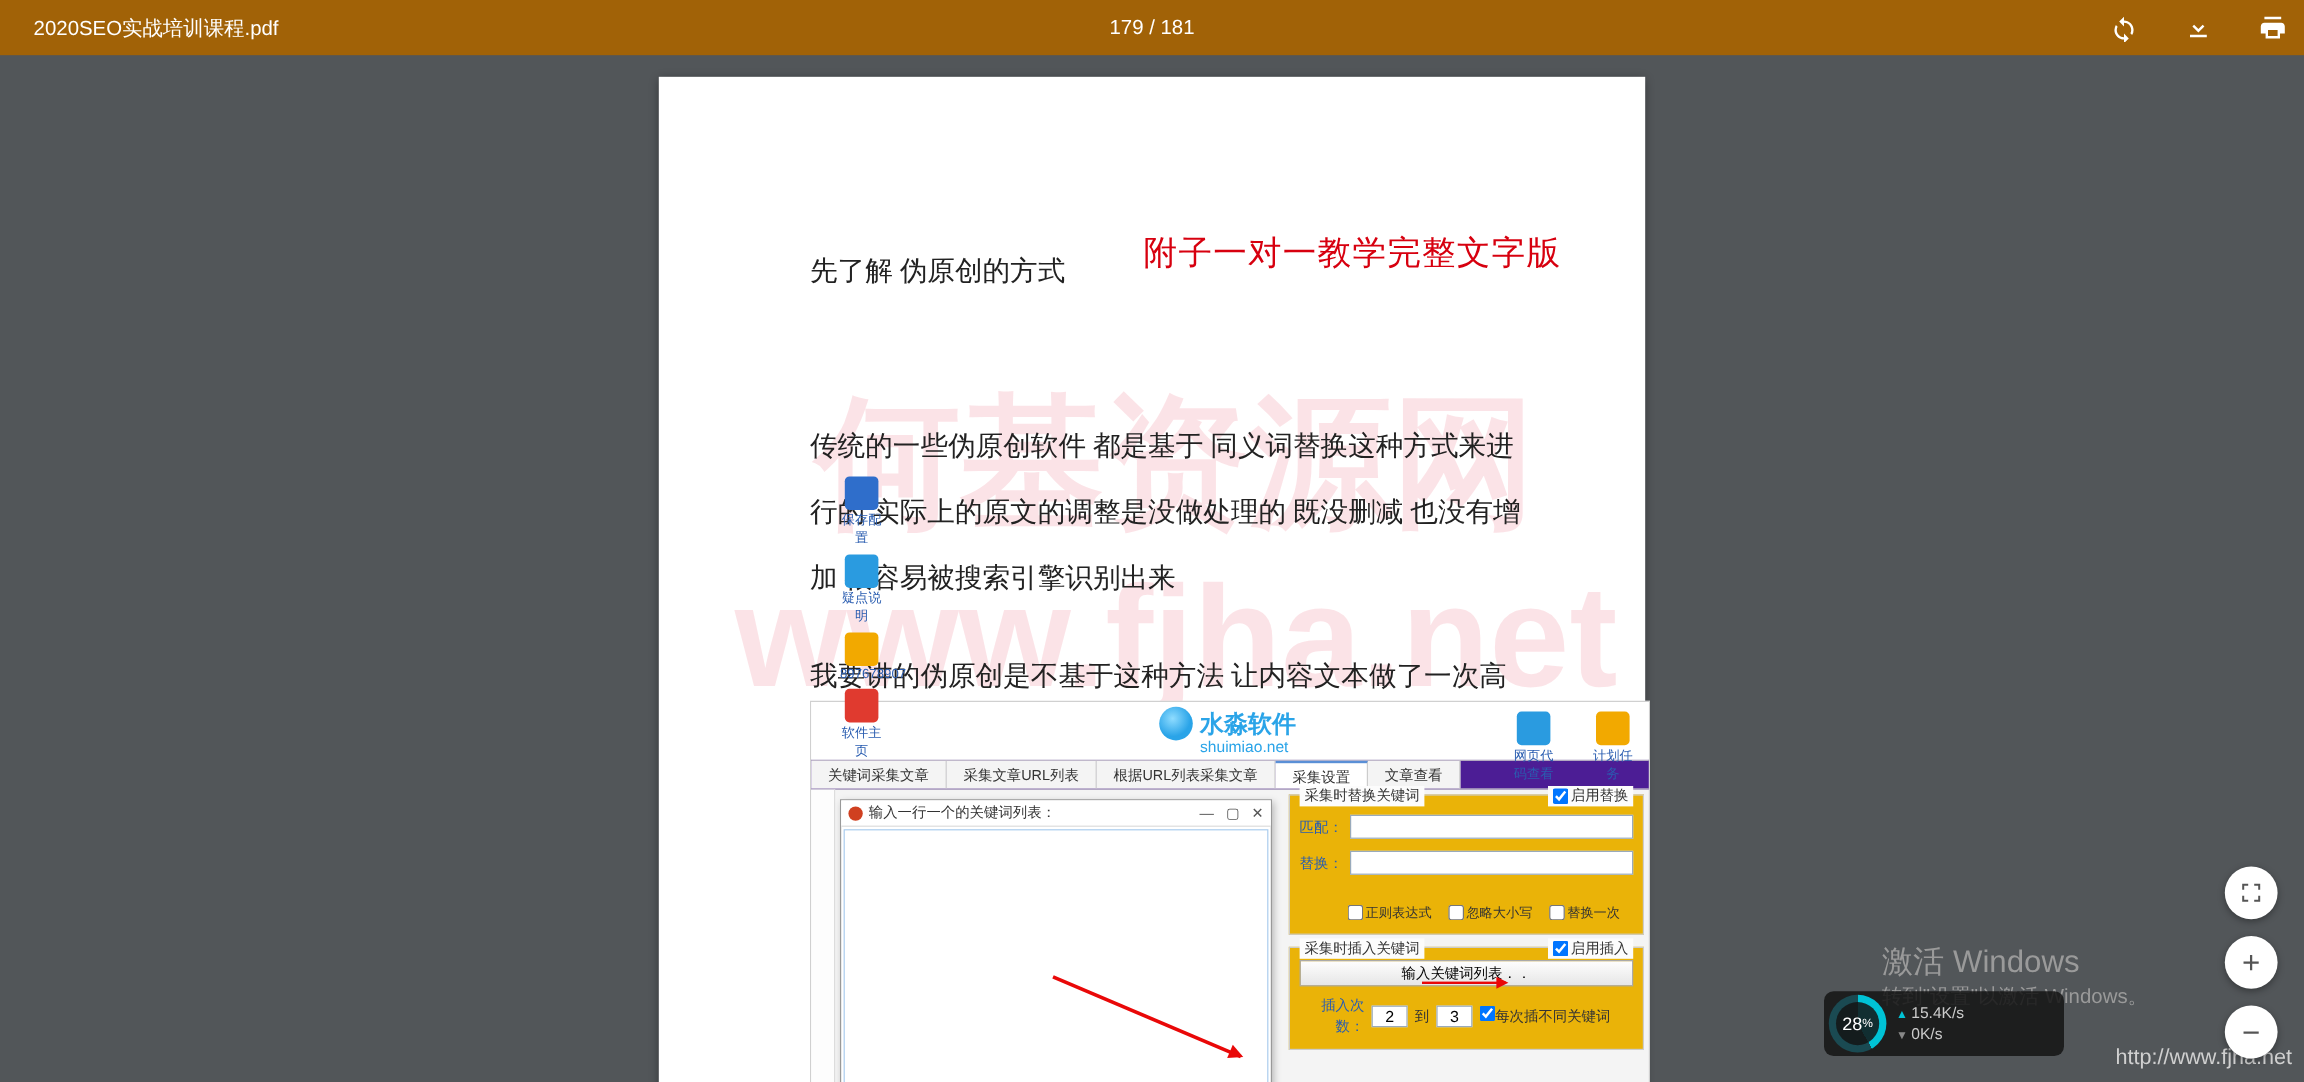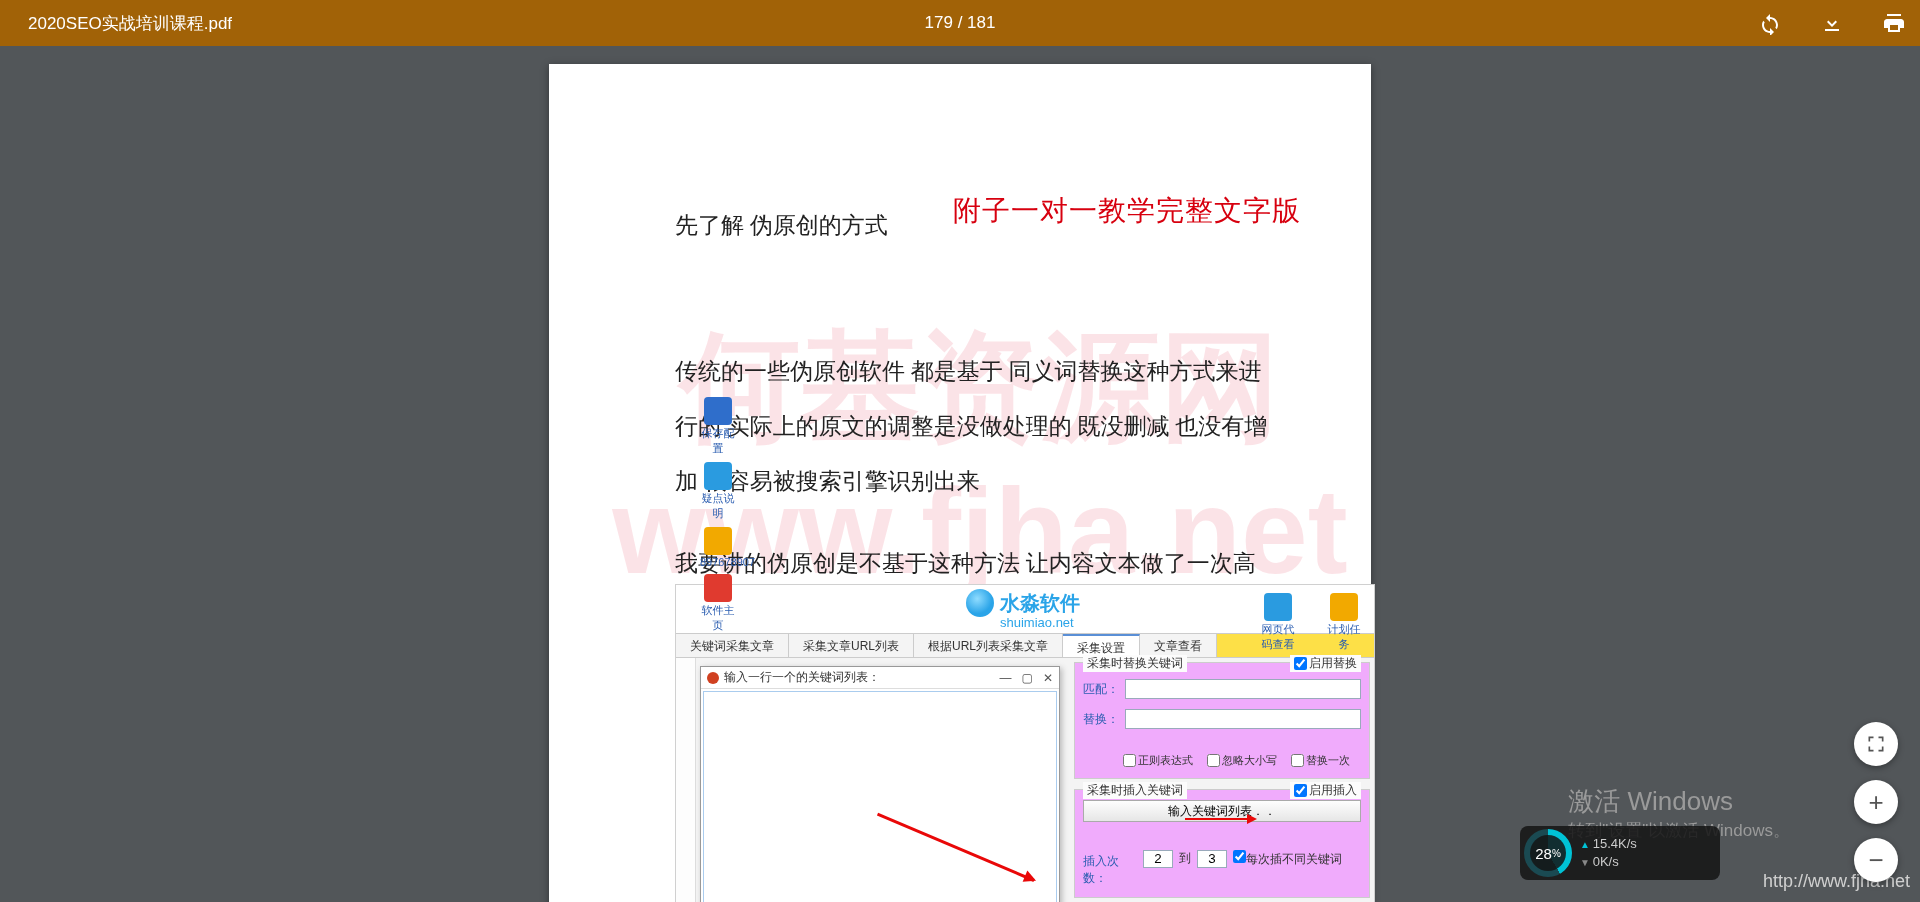--- a/index.html
+++ b/index.html
@@ -39,50 +39,50 @@
 .row1 .ico-box .lbl { font-size:11px; color:#2a5db0; }
 .row1 .brand { position:absolute; left:290px; top:4px; display:flex; align-items:center; gap:6px; }
 .row1 .brand .drop { width:28px; height:28px; border-radius:50%; background:radial-gradient(circle at 40% 35%, #8fdcff 0%, #2aa4e8 60%); }
 .row1 .brand .bt1 { font-size:20px; font-weight:700; color:#2aa4e8; font-family:"Microsoft YaHei"; }
 .row1 .brand .bt2 { position:absolute; top:26px; left:34px; font-size:13px; color:#2aa4e8; }
 .row1 .right-ico { position:absolute; right:10px; top:8px; display:flex; gap:26px; }
 .row1 .right-ico .rbox { width:40px; text-align:center; }
 .row1 .right-ico .rbox .rc { width:28px; height:28px; border-radius:4px; margin:0 auto 1px; }
 .row1 .right-ico .rbox .rl { font-size:11px; color:#2a5db0; }
 
-.tabs { height:25px; background:#fde047; border-top:1px solid #ccc; border-bottom:1px solid #ccc; display:flex; }
+.tabs { height:25px; background:#4c1d95; border-top:1px solid #ccc; border-bottom:1px solid #ccc; display:flex; }
 .tabs .tab { padding:4px 14px; border-right:1px solid #ccc; font-size:12px; background:#f4f4f4; }
 .tabs .tab.active { background:#fff; border-top:2px solid #5a8fd6; }
 
 .body { position:relative; height:260px; }
 .left-pane { position:absolute; left:0; top:0; width:20px; height:100%; background:#fdfdfd; border-right:1px solid #ddd; }
 
 .dialog { position:absolute; left:24px; top:8px; width:360px; height:240px; background:#fff; border:1px solid #999; box-shadow:2px 2px 6px rgba(0,0,0,.25); }
 .dialog .titlebar { height:22px; background:#fff; border-bottom:1px solid #ddd; display:flex; align-items:center; padding:0 6px; justify-content:space-between; }
 .dialog .titlebar .tl { display:flex; gap:5px; align-items:center; }
 .dialog .titlebar .red-dot { width:12px; height:12px; border-radius:50%; background:#d04020; }
 .dialog .titlebar .winbtns { display:flex; gap:10px; color:#555; }
 .dialog .inner { position:relative; height:214px; border:1px solid #aaccee; margin:2px; }
 .dialog .arrow { position:absolute; right:22px; bottom:22px; width:170px; height:3px; background:#e90808; transform:rotate(23deg); transform-origin:right center; }
 .dialog .arrow:after { content:''; position:absolute; right:-2px; top:-5px; border-left:12px solid #e90808; border-top:6px solid transparent; border-bottom:6px solid transparent; }
 
 .right-pane { position:absolute; right:4px; top:4px; width:296px; }
-.group { border:1px solid #ccc; background:#f0abfc; margin-bottom:10px; padding:6px 8px 10px; position:relative; }
+.group { border:1px solid #ccc; background:#eab308; margin-bottom:10px; padding:6px 8px 10px; position:relative; }
 .group .gtitle { position:absolute; top:-8px; left:8px; background:#fcfcfc; padding:0 4px; font-size:12px; }
 .group .chk { position:absolute; top:-8px; right:8px; background:#fcfcfc; padding:0 4px; font-size:12px; color:#333; }
 .group .chk input { vertical-align:middle; margin-right:2px; }
 .frow { display:flex; align-items:center; margin-top:10px; gap:6px; }
 .frow .flabel { width:36px; text-align:right; color:#2a5db0; }
 .frow input[type=text] { flex:1; height:20px; border:1px solid #9ab; padding:0 4px; }
 .crow { margin-top:24px; font-size:11px; display:flex; gap:14px; padding-left:40px; }
 .crow label { display:flex; align-items:center; gap:2px; }
 
 .g2 .btnbig { display:block; width:100%; height:22px; background:linear-gradient(#fefefe,#e6e6e6); border:1px solid #aaa; margin-top:4px; font-size:12px; }
 .g2 .line { display:flex; align-items:center; gap:6px; margin-top:8px; font-size:12px; }
-.g2 .line .ll { width:54px; color:#2a5db0;margin-top:23px; }
+.g2 .line .ll { width:54px; text-align:right; color:#2a5db0; }
 .g2 .line input[type=text] { width:30px; height:18px; border:1px solid #9ab; text-align:center; }
 .g2 .arrow2 { position:absolute; left:110px; top:28px; width:70px; height:2px; background:#e90808; }
 .g2 .arrow2:after { content:''; position:absolute; right:-2px; top:-4px; border-left:10px solid #e90808; border-top:5px solid transparent; border-bottom:5px solid transparent; }
 
 
 .float-btns { position:absolute; right:22px; bottom:20px; display:flex; flex-direction:column; gap:14px; z-index:20; }
 .float-btns .fb { width:44px; height:44px; border-radius:50%; background:#fff; box-shadow:0 2px 6px rgba(0,0,0,.35); display:flex; align-items:center; justify-content:center; cursor:pointer; font-size:26px; color:#555; }
 
 
 .activate { position:absolute; right:130px; bottom:60px; color:#9a9a9a; text-align:left; z-index:15; pointer-events:none; }

